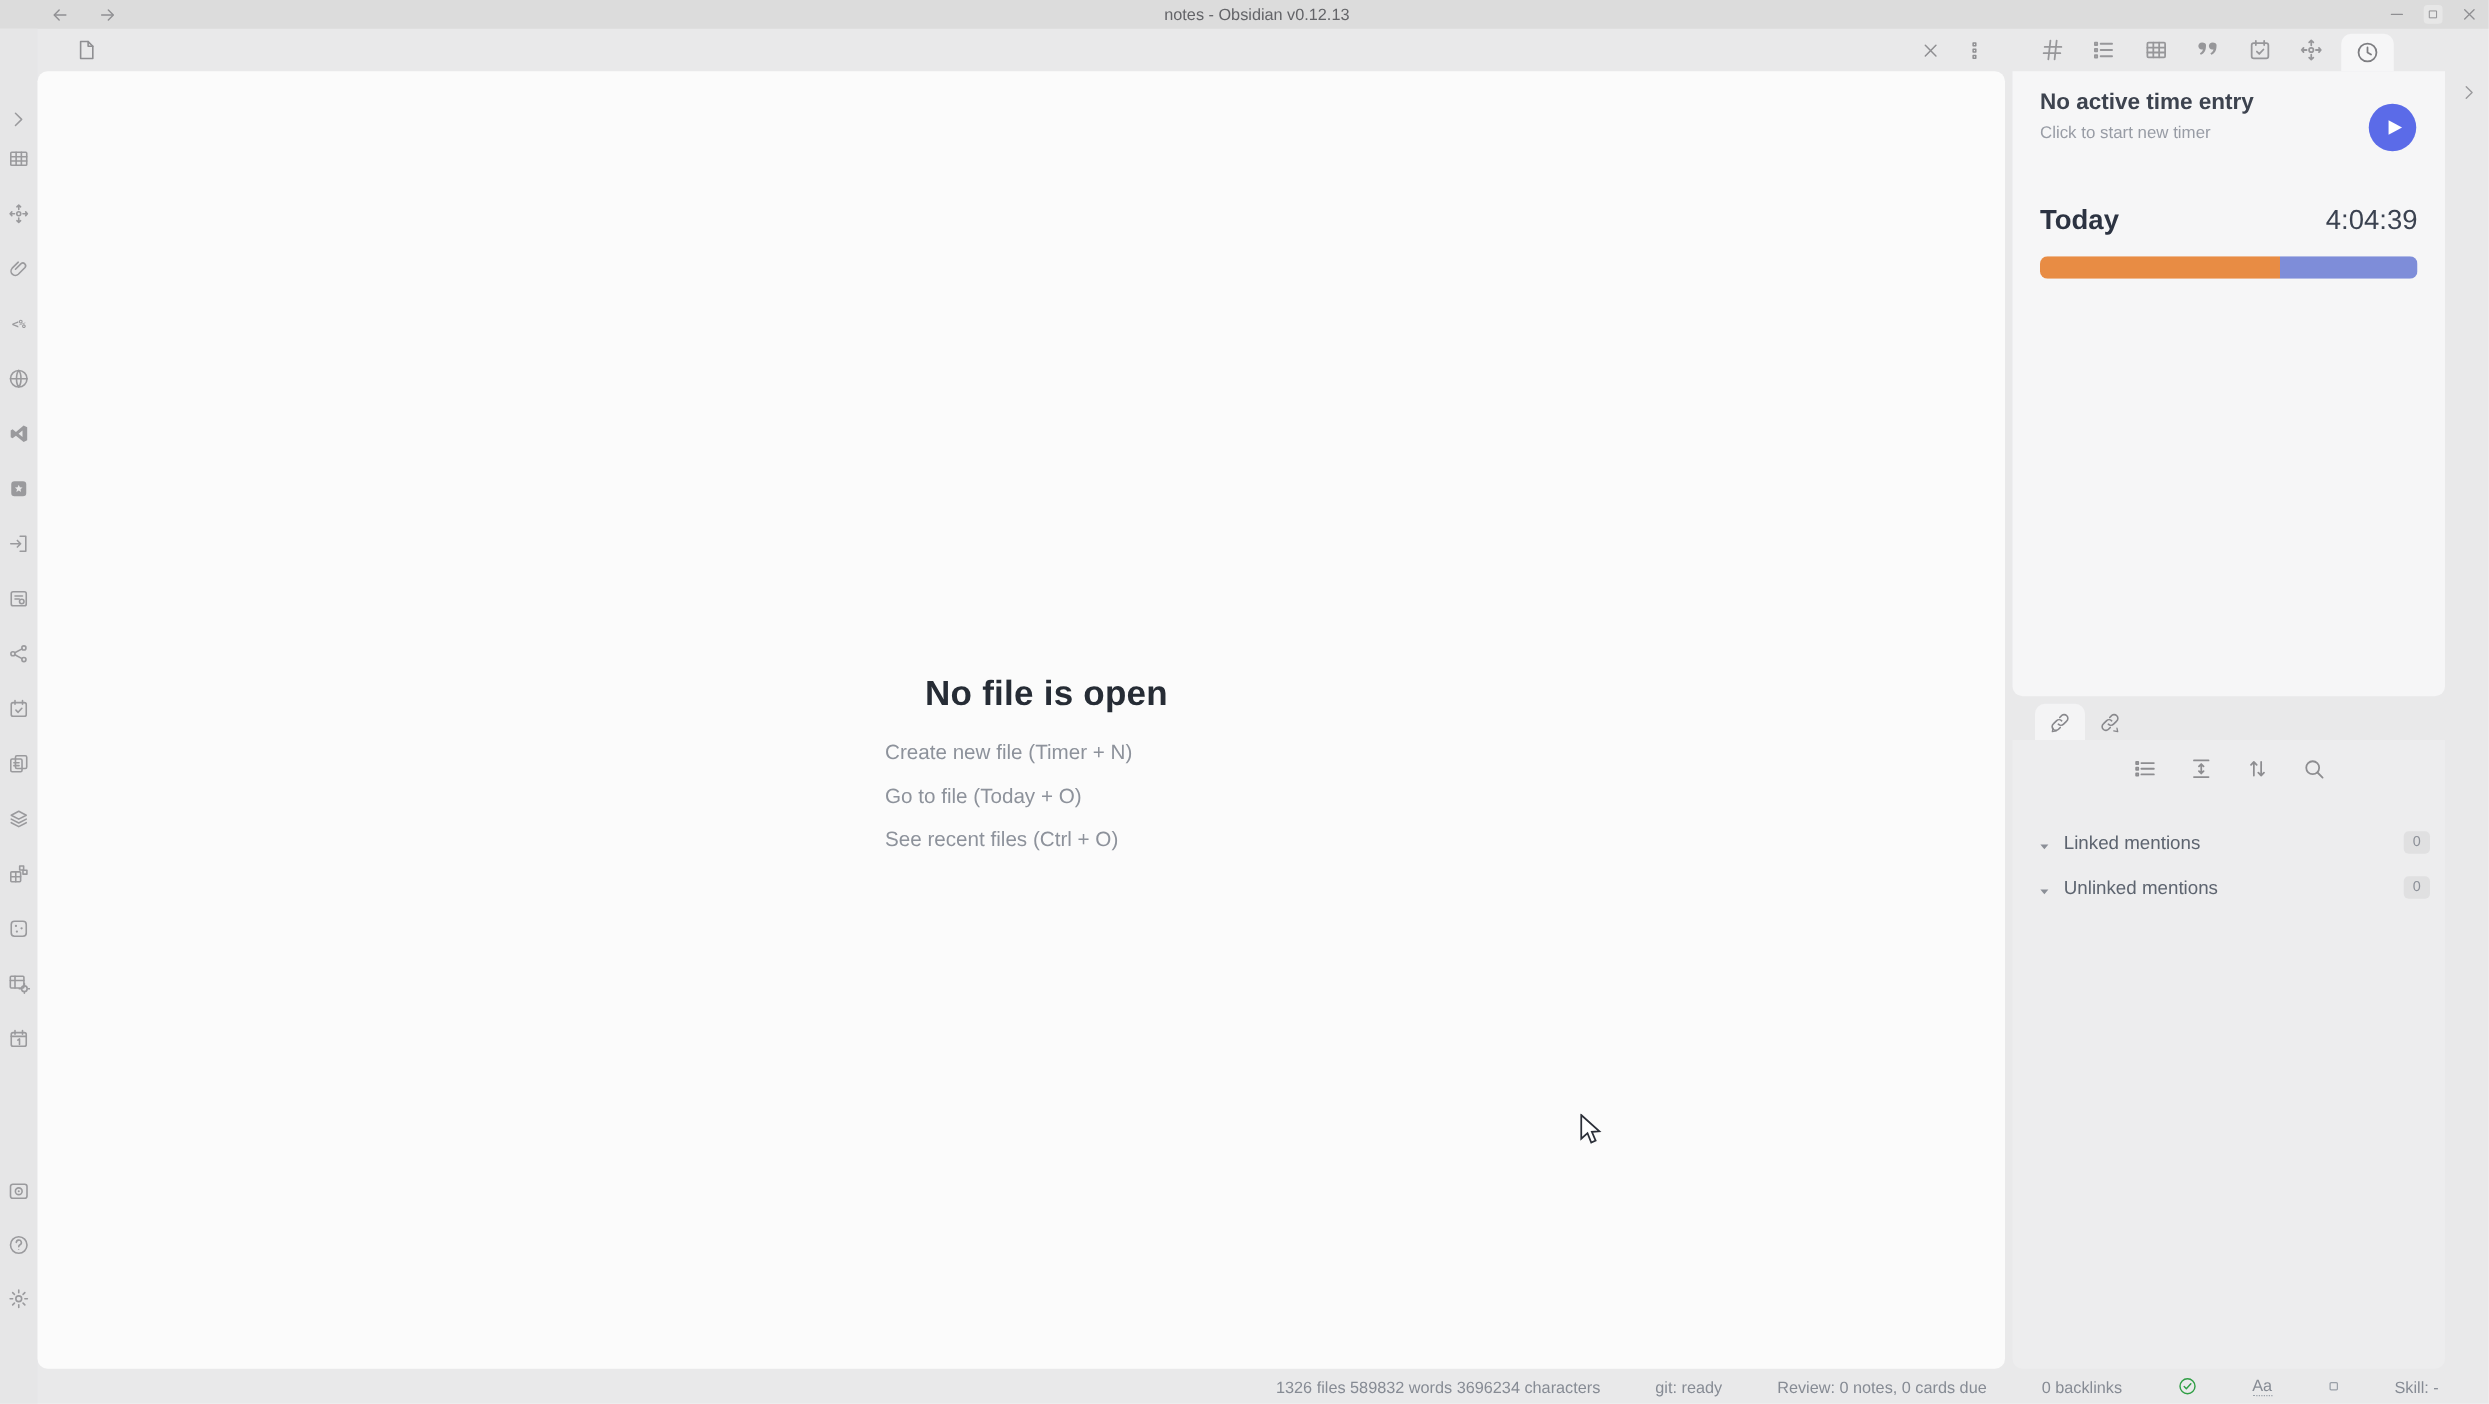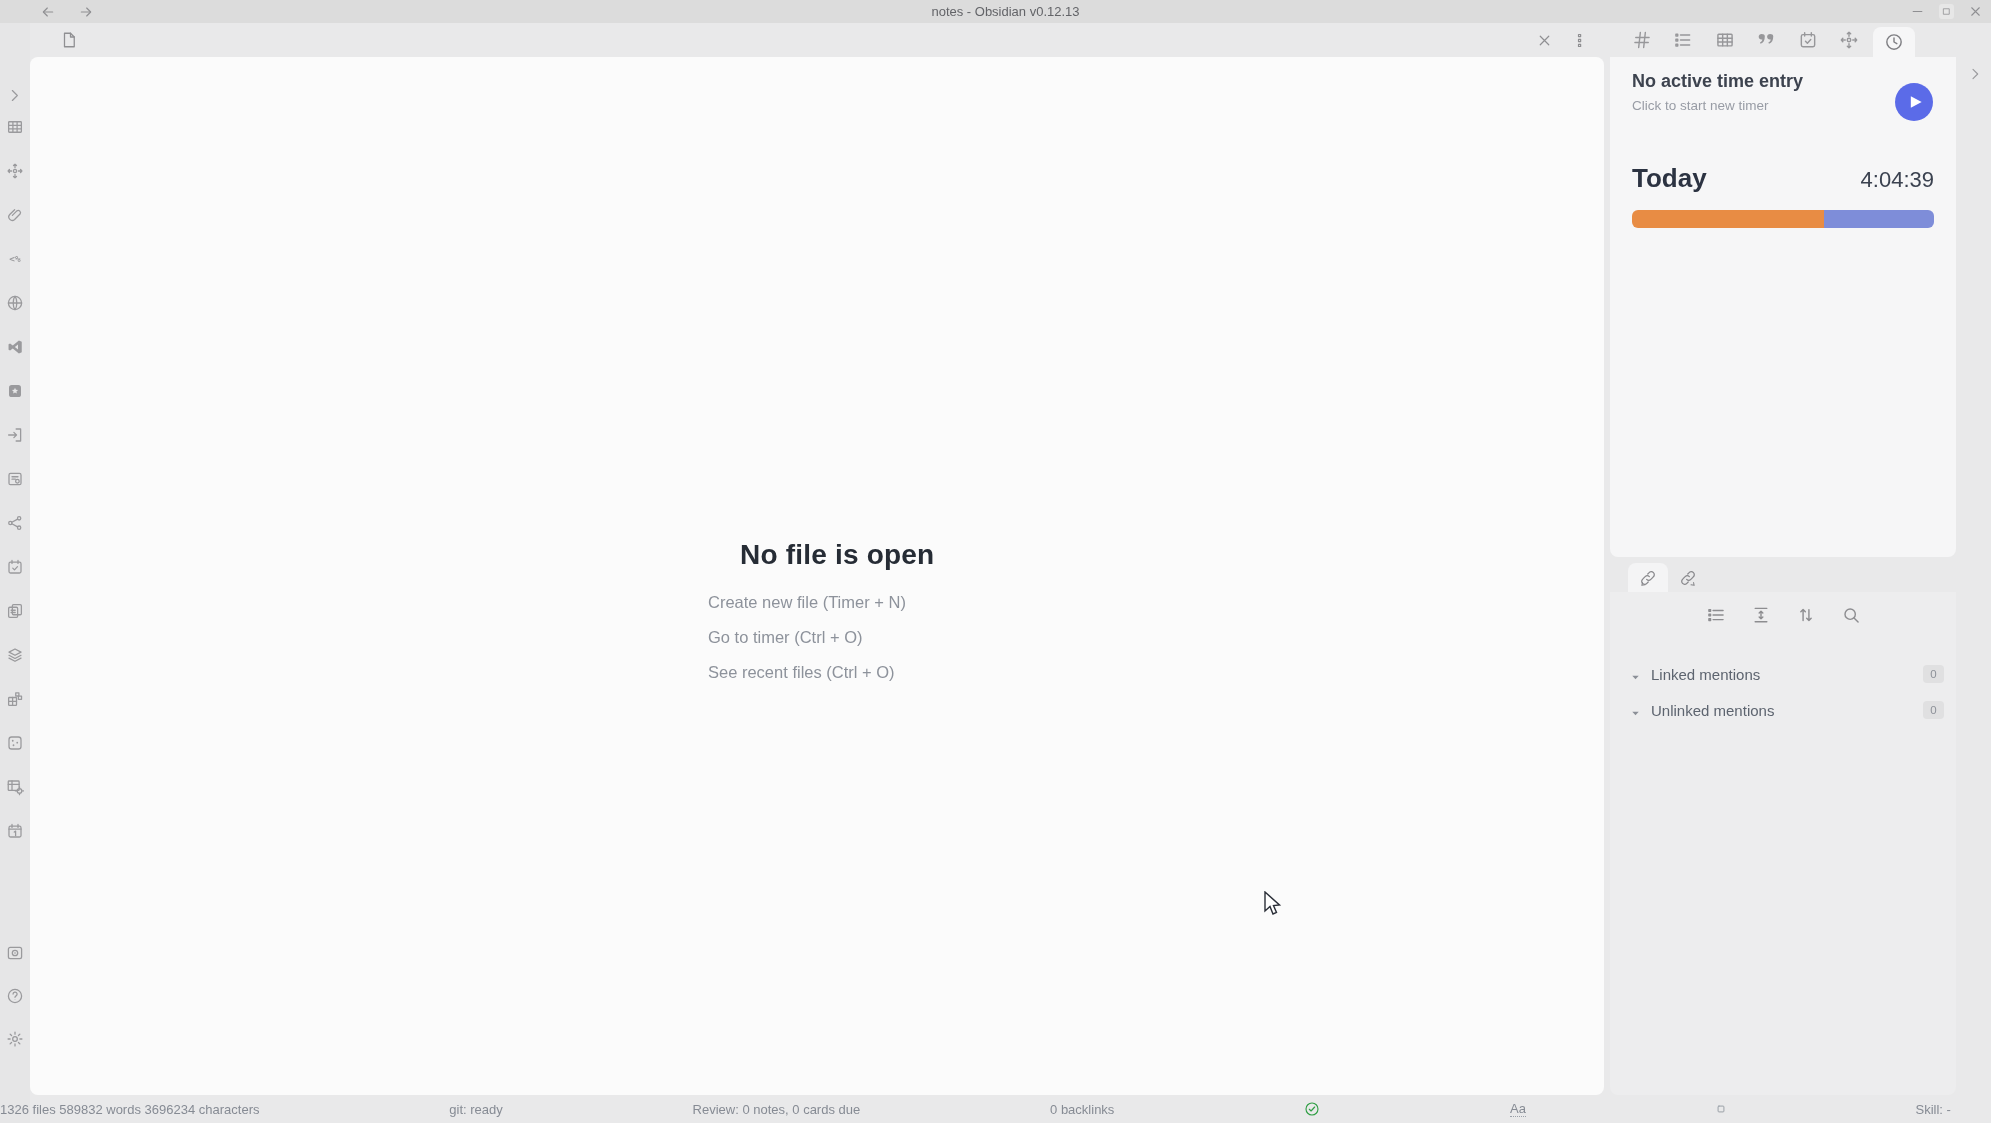--- a/index.html
+++ b/index.html
@@ -54,21 +54,21 @@
   .tab-active-clock .icon { width:20px; height:20px; color:#7e7e82; }
 
   .timer-pane { position:absolute; left:1610px; top:57px; width:346px; height:500px;
                 background:#f6f6f7; border-radius:0 0 8px 8px; padding:13px 22px 0 22px; }
   .timer-status-title { font-size:18px; font-weight:bold; color:#3d434f; line-height:22px; }
   .timer-status-hint { font-size:13.5px; color:#989ca5; margin-top:6px; }
   .play-btn { position:absolute; right:23px; top:26px; width:38px; height:38px; border-radius:50%;
               display:flex; align-items:center; justify-content:center; cursor:pointer; border:none; }
   .play-btn svg { width:20px; height:20px; margin-left:2px; }
   .today-row { margin-top:50px; display:flex; align-items:baseline; justify-content:space-between; }
-  .today-label { font-size:26px; font-weight:bold; color:#2c3342; }
+  .today-label { font-size:22px; font-weight:bold; color:#2c3342; }
   .today-total { font-size:22px; font-weight:400; color:#3b4250; }
   .progress { margin-top:16px; height:18px; border-radius:6px; overflow:hidden; display:flex; }
   .progress > div { height:100%; }
   .timer-entries { margin-top:17px; display:flex; flex-direction:column; }
   .timer-entry { height:29px; display:flex; align-items:center; cursor:pointer; }
   .entry-dot { width:11px; height:11px; border-radius:50%; flex:none; }
   .entry-label { margin-left:13px; font-size:14px; flex:1; white-space:nowrap; overflow:hidden; }
   .entry-time { font-size:13.5px; color:#9ca1ab; }
 
   .bl-tabs { position:absolute; left:1610px; top:562px; width:346px; height:30px; display:flex; align-items:flex-end; }
@@ -83,21 +83,21 @@
   .bl-section { height:36px; display:flex; align-items:flex-end; padding:0 12px 0 20px; cursor:pointer; }
   .bl-caret { width:11px; height:11px; color:#8b8f97; flex:none; }
   .bl-label { margin-left:10px; font-size:15px; color:#5d646f; flex:1; }
   .bl-badge { min-width:21px; height:18px; padding:0 5px; background:#e0e0e1; border-radius:4px;
               font-size:11.5px; color:#8d9199; display:flex; align-items:center; justify-content:center; }
 
   .right-collapse { position:absolute; left:1967px; top:66px; width:16px; height:16px; color:#9a9a9d; cursor:pointer; }
 
   
   .statusbar { position:absolute; left:0; bottom:0; width:1991px; height:28px;
-               display:flex; align-items:center; justify-content:space-between; gap:44px;
+               display:flex; align-items:center; justify-content:flex-end; gap:44px;
                padding-right:40px; font-size:13px; color:#868b94; }
   .statusbar .sitem { white-space:nowrap; }
   .statusbar .icon.check { width:16px; height:16px; color:#2f9e44; }
   .statusbar .aa { border-bottom:1px dotted #9aa0a8; cursor:pointer; }
   .statusbar .icon.sq { width:10px; height:10px; color:#9aa0a8; }
 
   .cursor { position:absolute; left:1262px; top:891px; width:22px; height:26px; pointer-events:none; }
 </style>
 </head>
 <body>
@@ -301,21 +301,21 @@
         <rect x="10.6" y="17.5" width="3" height="3"></rect>
       </svg>
     </span>
 </div>
 
 <div class="editor">
   <div class="empty-state">
     <div class="empty-title">No file is open</div>
     <div class="empty-actions">
       <a>Create new file (Timer + N)</a>
-      <a>Go to timer (Ctrl + O)</a>
+      <a>Go to file (Today + O)</a>
       <a>See recent files (Ctrl + O)</a>
     </div>
   </div>
 </div>
 
 <div class="right-tabs">
   <span class="icon t">
       <svg viewBox="0 0 24 24" fill="none" stroke="currentColor" stroke-width="1.7" stroke-linecap="round" stroke-linejoin="round">
         <path d="M10 3L8 21M16 3l-2 18M4.5 9h16M3.5 15h16"></path>
       </svg>

